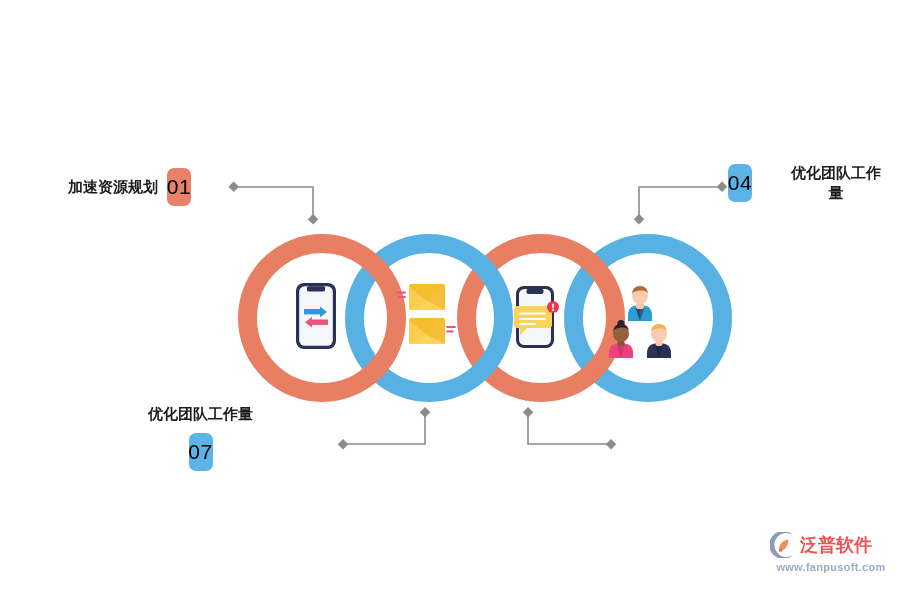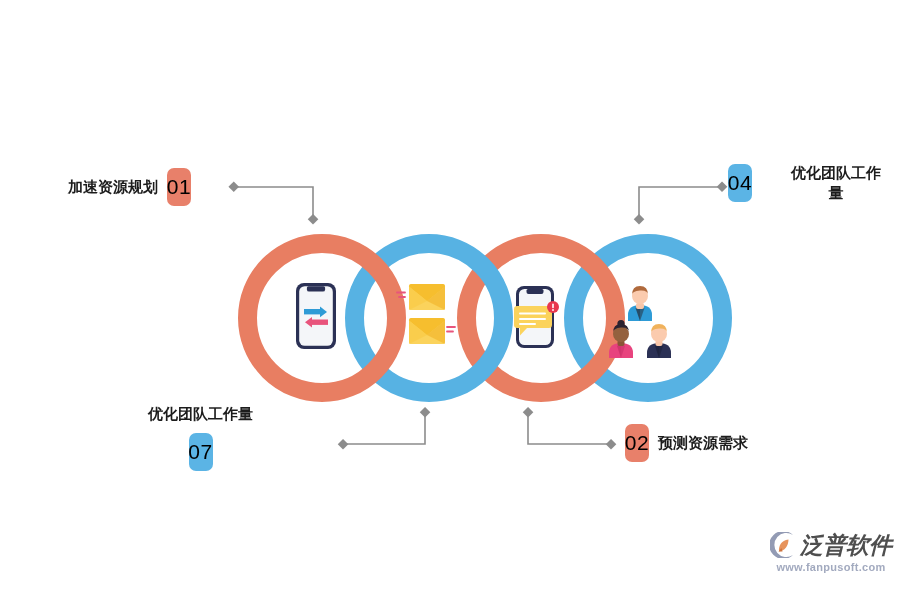--- a/index.html
+++ b/index.html
@@ -112,27 +112,26 @@
     height: 56px;
     z-index: 8;
     opacity: 0.92;
   }
   .wm-row {
     display: flex;
     align-items: center;
     gap: 4px;
   }
   .wm-text {
-    font-size: 23px;
+    font-size: 18px;
     font-weight: bold;
-    color: #404040;
+    color: #ef4444;
     letter-spacing: 0px;
     line-height: 1;
     font-family: "DejaVu Sans", "Liberation Sans", sans-serif;
-    font-style: italic;
   }
   .wm-url {
     font-size: 11px;
     color: #9BA3BA;
     letter-spacing: 0.3px;
     margin-top: 3px;
     text-align: center;
     font-family: Liberation Sans, sans-serif;
     font-weight: bold;
   }
@@ -289,24 +288,20 @@
   <div class="label-group label-04">
     <span class="step-badge badge-blue">04</span>
     <span class="step-text wrap">优化团队工作量</span>
   </div>
 
   <div class="label-group label-03">
     <span class="step-text">优化团队工作量</span>
     <span class="step-badge badge-blue">07</span>
   </div>
 
-  <div class="label-group label-02">
-    <span class="step-badge badge-coral">02</span>
-    <span class="step-text">预测资源需求</span>
-  </div>
 
   <div class="watermark">
     <div class="wm-row">
       <svg width="26" height="26" viewBox="0 0 26 26">
         <path d="M23 3 A12 12 0 1 0 23 23 A14 14 0 1 1 23 3 Z" fill="#8A93AE"></path>
         <path d="M18.5 7.5 C11 8.5 8.5 14 9 19.5 C14.5 19 18.5 14 18.5 7.5 Z" fill="#E58A4E"></path>
         <path d="M11.5 16 L8.5 19.5 L12.5 19.5 Z" fill="#C9682E"></path>
       </svg>
       <span class="wm-text">泛普软件</span>
     </div>

